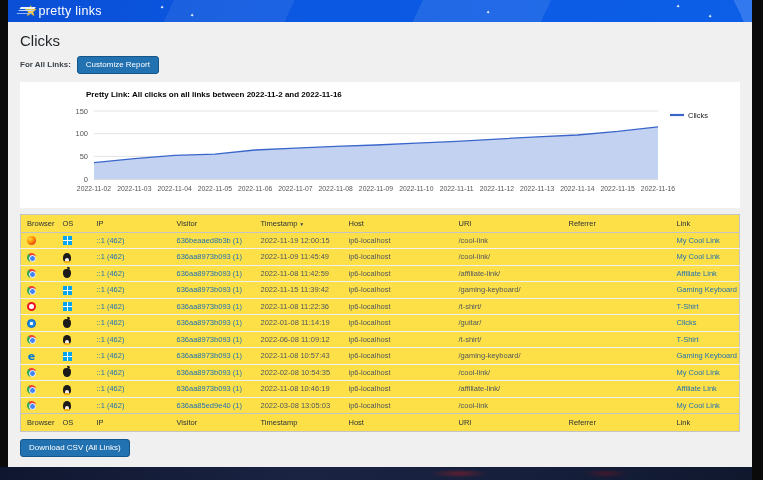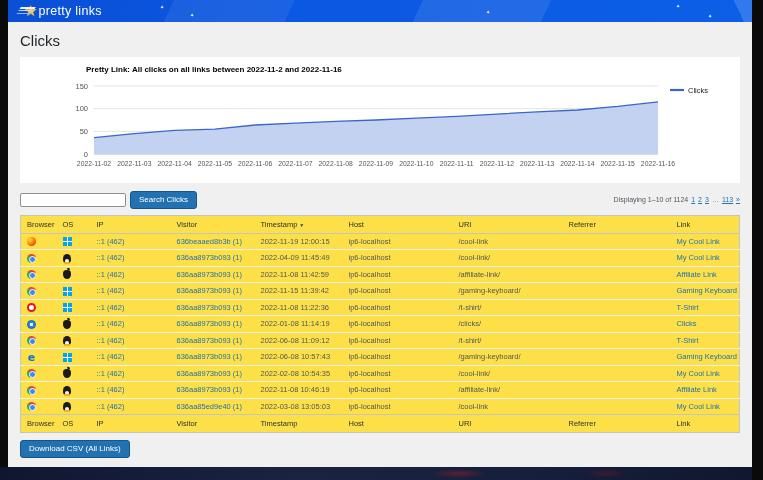--- a/index.html
+++ b/index.html
@@ -117,20 +117,24 @@
     <span class="sparkle" style="left:152px;top:4px">✦</span>
     <span class="sparkle" style="left:182px;top:12px">✦</span>
     <span class="sparkle" style="left:478px;top:9px">✦</span>
     <span class="sparkle" style="left:668px;top:3px">✦</span>
     <span class="sparkle" style="left:700px;top:13px">✦</span>
   </div>
 
   <div class="content">
     <h1 class="page-title">Clicks</h1>
 
+    <div class="for-row">
+      <span class="for-label">For All Links:</span>
+      <button class="btn">Customize Report</button>
+    </div>
 
     <div class="chart-panel">
       <div class="chart-title">Pretty Link: All clicks on all links between 2022-11-2 and 2022-11-16</div>
       <div id="chart-host"><svg class="chart-svg" width="704" height="100" viewBox="0 0 704 100">
             <line x1="66" y1="76" x2="630" y2="76" stroke="#b8b8b8" stroke-width="1"></line>
             <text x="60" y="78.5" text-anchor="end" font-size="7.5" fill="#555">0</text>
             <line x1="66" y1="53.333333333333336" x2="630" y2="53.333333333333336" stroke="#e3e3e3" stroke-width="1"></line>
             <text x="60" y="55.833333333333336" text-anchor="end" font-size="7.5" fill="#555">50</text>
             <line x1="66" y1="30.66666666666667" x2="630" y2="30.66666666666667" stroke="#e3e3e3" stroke-width="1"></line>
             <text x="60" y="33.16666666666667" text-anchor="end" font-size="7.5" fill="#555">100</text>
@@ -151,33 +155,20 @@
             <text x="468.9" y="88" text-anchor="middle" font-size="6.8" fill="#555">2022-11-12</text>
             <text x="509.1" y="88" text-anchor="middle" font-size="6.8" fill="#555">2022-11-13</text>
             <text x="549.4" y="88" text-anchor="middle" font-size="6.8" fill="#555">2022-11-14</text>
             <text x="589.7" y="88" text-anchor="middle" font-size="6.8" fill="#555">2022-11-15</text>
             <text x="630.0" y="88" text-anchor="middle" font-size="6.8" fill="#555">2022-11-16</text>
             <line x1="642" y1="12" x2="656" y2="12" stroke="#3a66cc" stroke-width="2.2"></line>
             <text x="660" y="15" font-size="7.5" fill="#222">Clicks</text>
           </svg></div>
     </div>
 
-    <div class="search-row">
-      <input class="search-input" type="text" value="" style="">
-      <button class="btn">Search Clicks</button>
-      <div class="pagination" id="pagination-top">
-          <span class="pg-summary">Displaying 1–10 of 1124</span>
-          <a class="pg-link" href="#">1</a>
-          <a class="pg-link" href="#">2</a>
-          <a class="pg-link" href="#">3</a>
-          <span class="pg-ellipsis">…</span>
-          <a class="pg-link" href="#">113</a>
-          <a class="pg-link" href="#">»</a>
-        </div>
-    </div>
 
     <table class="clicks">
       <colgroup>
         <col style="width:36px">
           <col style="width:34px">
           <col style="width:80px">
         <col style="width:84px">
           <col style="width:88px">
           <col style="width:110px">
         <col style="width:110px">
@@ -207,21 +198,21 @@
             <td>ip6-localhost</td>
             <td>/cool-link</td>
             <td></td>
             <td><a href="#">My Cool Link</a></td>
           </tr>
           <tr>
             <td><span class="bicon icon-chrome"></span></td>
             <td><span class="bicon icon-linux"></span></td>
             <td><a href="#">::1 (462)</a></td>
             <td><a href="#">636aa8973b093 (1)</a></td>
-            <td>2022-04-09 11:45:49</td>
+            <td>2022-11-09 11:45:49</td>
             <td>ip6-localhost</td>
             <td>/cool-link/</td>
             <td></td>
             <td><a href="#">My Cool Link</a></td>
           </tr>
           <tr>
             <td><span class="bicon icon-chrome"></span></td>
             <td><span class="bicon icon-apple"></span></td>
             <td><a href="#">::1 (462)</a></td>
             <td><a href="#">636aa8973b093 (1)</a></td>
@@ -253,41 +244,41 @@
             <td></td>
             <td><a href="#">T-Shirt</a></td>
           </tr>
           <tr>
             <td><span class="bicon icon-safari"></span></td>
             <td><span class="bicon icon-apple"></span></td>
             <td><a href="#">::1 (462)</a></td>
             <td><a href="#">636aa8973b093 (1)</a></td>
             <td>2022-01-08 11:14:19</td>
             <td>ip6-localhost</td>
-            <td>/clicks/</td>
+            <td>/guitar/</td>
             <td></td>
             <td><a href="#">Clicks</a></td>
           </tr>
           <tr>
             <td><span class="bicon icon-chrome"></span></td>
             <td><span class="bicon icon-linux"></span></td>
             <td><a href="#">::1 (462)</a></td>
             <td><a href="#">636aa8973b093 (1)</a></td>
             <td>2022-06-08 11:09:12</td>
             <td>ip6-localhost</td>
             <td>/t-shirt/</td>
             <td></td>
             <td><a href="#">T-Shirt</a></td>
           </tr>
           <tr>
             <td><span class="bicon icon-edge">e</span></td>
             <td><span class="bicon icon-windows"></span></td>
             <td><a href="#">::1 (462)</a></td>
             <td><a href="#">636aa8973b093 (1)</a></td>
-            <td>2022-06-08 10:57:43</td>
+            <td>2022-11-08 10:57:43</td>
             <td>ip6-localhost</td>
             <td>/gaming-keyboard/</td>
             <td></td>
             <td><a href="#">Gaming Keyboard</a></td>
           </tr>
           <tr>
             <td><span class="bicon icon-chrome"></span></td>
             <td><span class="bicon icon-apple"></span></td>
             <td><a href="#">::1 (462)</a></td>
             <td><a href="#">636aa8973b093 (1)</a></td>

